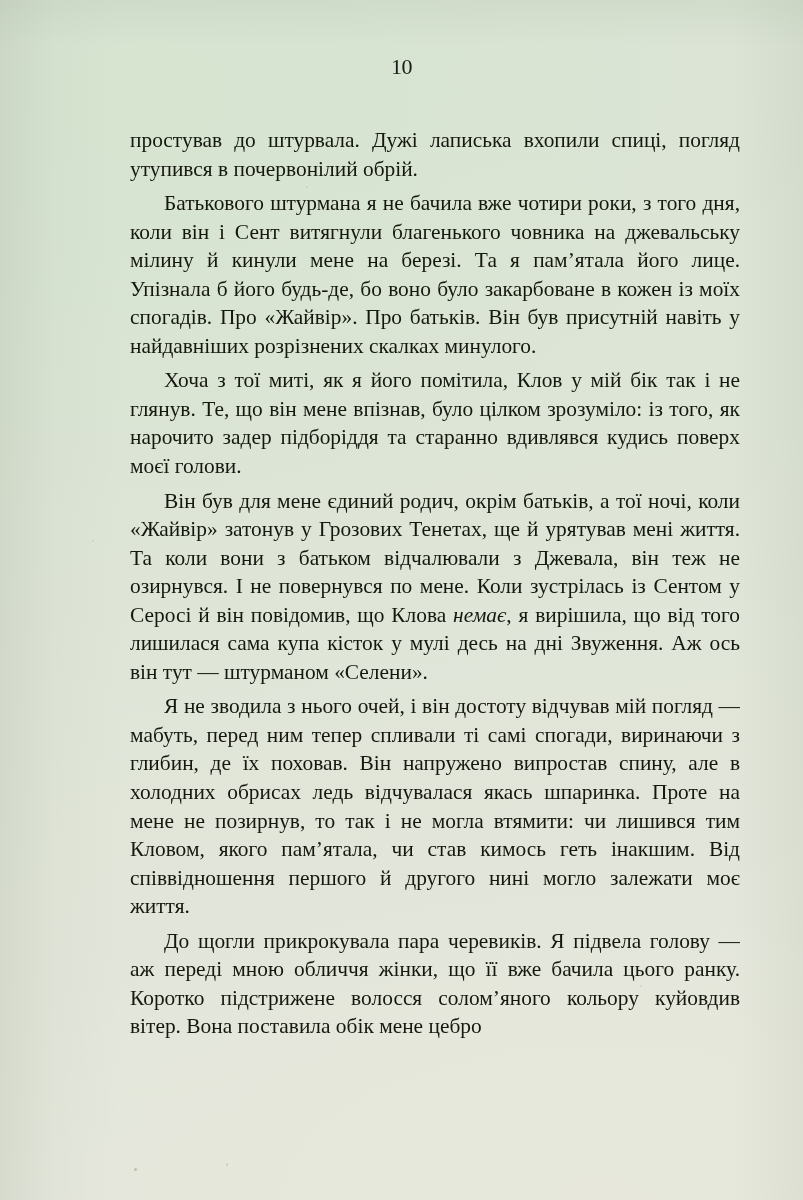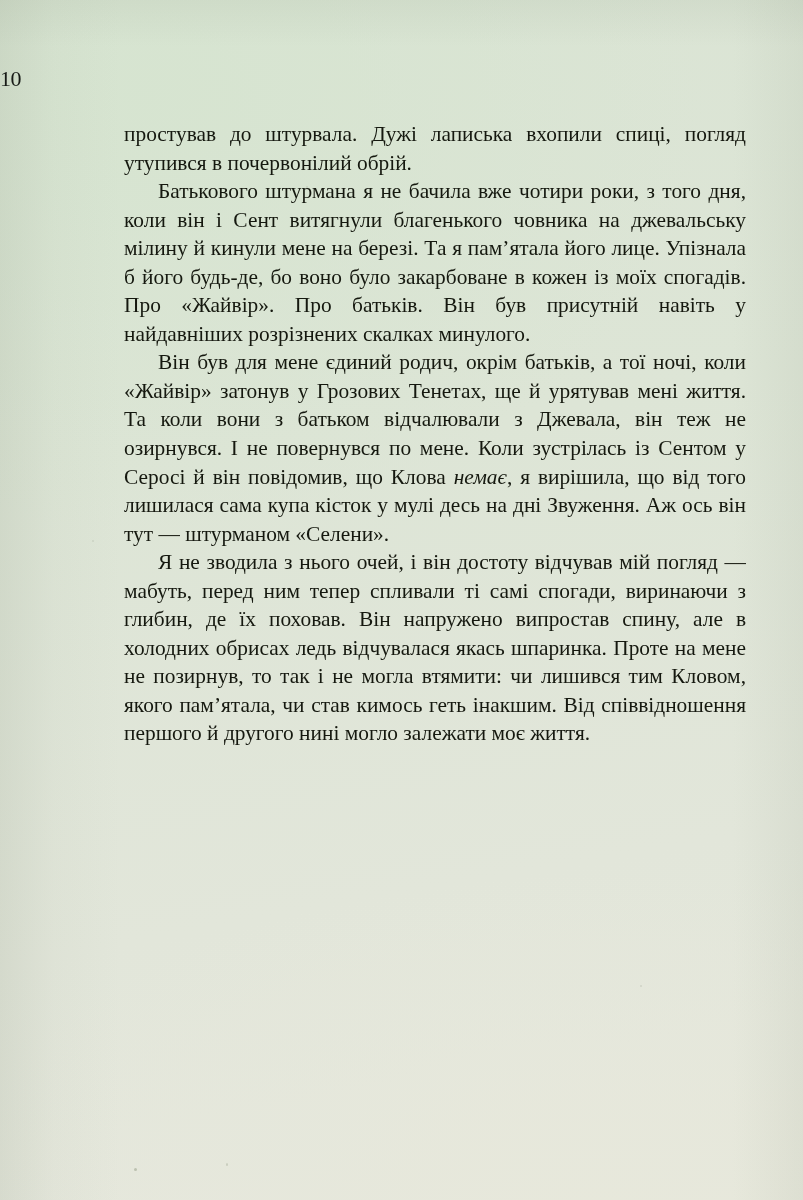--- a/index.html
+++ b/index.html
@@ -47,23 +47,24 @@
     position: absolute;
     top: 0; left: 0; right: 0;
     height: 46px;
     background: linear-gradient(to bottom, rgba(145,158,136,0.12) 0%, rgba(145,158,136,0) 100%);
     pointer-events: none;
   }
 
   
   #folio {
     position: absolute;
-    top: 66px;
+    top: 54px;
     left: 0;
     width: 803px;
+    text-align: center;
     font-size: 22px;
     line-height: 26px;
     letter-spacing: -0.5px;
     color: #171a16;
     font-family: "Liberation Serif", "DejaVu Serif", serif;
   }
 
   
   #textblock {
     position: absolute;
@@ -74,21 +75,21 @@
     font-size: 21.4px;
     line-height: 28.55px;
     text-align: justify;
     text-justify: inter-word;
     -webkit-hyphens: none;
     hyphens: none;
     font-family: "Liberation Serif", "DejaVu Serif", serif;
   }
 
   #textblock p {
-    margin: 0;
+    margin: 6px;
     text-indent: 34px;
     text-align: justify;
   }
   
   #textblock p.cont {
     text-indent: 0;
   }
   
   #textblock p:last-child {
     
@@ -126,24 +127,26 @@
   <div id="edge-shade"></div>
 
   <div class="ghost" style="left:150px; top:150px; width:560px; height:30px;">&nbsp;</div>
   <div class="ghost" style="left:170px; top:700px; width:520px; height:28px;">&nbsp;</div>
 
   <div id="folio">10</div>
 
   <div id="textblock">
     <p class="cont">простував до штурвала. Дужі лаписька вхопили спиці, погляд утупився в почервонілий обрій.</p>
     <p>Батькового штурмана я не бачила вже чотири роки, з того дня, коли він і Сент витягнули благенького човника на джевальську мілину й кинули мене на березі. Та я пам’ятала його лице. Упізнала б його будь-де, бо воно було закарбоване в кожен із моїх спогадів. Про «Жайвір». Про батьків. Він був присутній навіть у найдавніших розрізнених скалках минулого.</p>
+    <p>Хоча з тої миті, як я його помітила, Клов у мій бік так і не глянув. Те, що він мене впізнав, було цілком зрозуміло: із того, як нарочито задер підборіддя та старанно вдивлявся кудись поверх моєї голови.</p>
     <p id="p-italic" style="text-indent: 34px;">
       <span>Він був для мене єдиний родич, окрім батьків, а тої ночі, коли «Жайвір» затонув у Грозових Тенетах, ще й урятував мені життя. Та коли вони з батьком відчалювали з Джевала, він теж не озирнувся. І не повернувся по мене. Коли зустрілась із Сентом у Серосі й він повідомив, що Клова </span><em>немає</em><span>, я вирішила, що від того лишилася сама купа кісток у мулі десь на дні Звуження. Аж ось він тут — штурманом «Селени».</span>
     </p>
     <p>Я не зводила з нього очей, і він достоту відчував мій погляд — мабуть, перед ним тепер спливали ті самі спогади, виринаючи з глибин, де їх поховав. Він напружено випростав спину, але в холодних обрисах ледь відчувалася якась шпаринка. Проте на мене не позирнув, то так і не могла втямити: чи лишився тим Кловом, якого пам’ятала, чи став кимось геть інакшим. Від співвідношення першого й другого нині могло залежати моє життя.</p>
+    <p>До щогли прикрокувала пара черевиків. Я підвела голову — аж переді мною обличчя жінки, що її вже бачила цього ранку. Коротко підстрижене волосся солом’яного кольору куйовдив вітер. Вона поставила обік мене цебро</p>
   </div>
 
   <span class="speck" style="left:134px; top:1168px; width:3px; height:3px;"></span>
   <span class="speck" style="left:226px; top:1163px; width:2px; height:3px; opacity:.38;"></span>
   <span class="speck" style="left:306px; top:186px; width:2px; height:2px; opacity:.3;"></span>
   <span class="speck" style="left:640px; top:985px; width:2px; height:2px; opacity:.28;"></span>
   <span class="speck" style="left:92px; top:540px; width:2px; height:2px; opacity:.25;"></span>
 
 </div>
 

